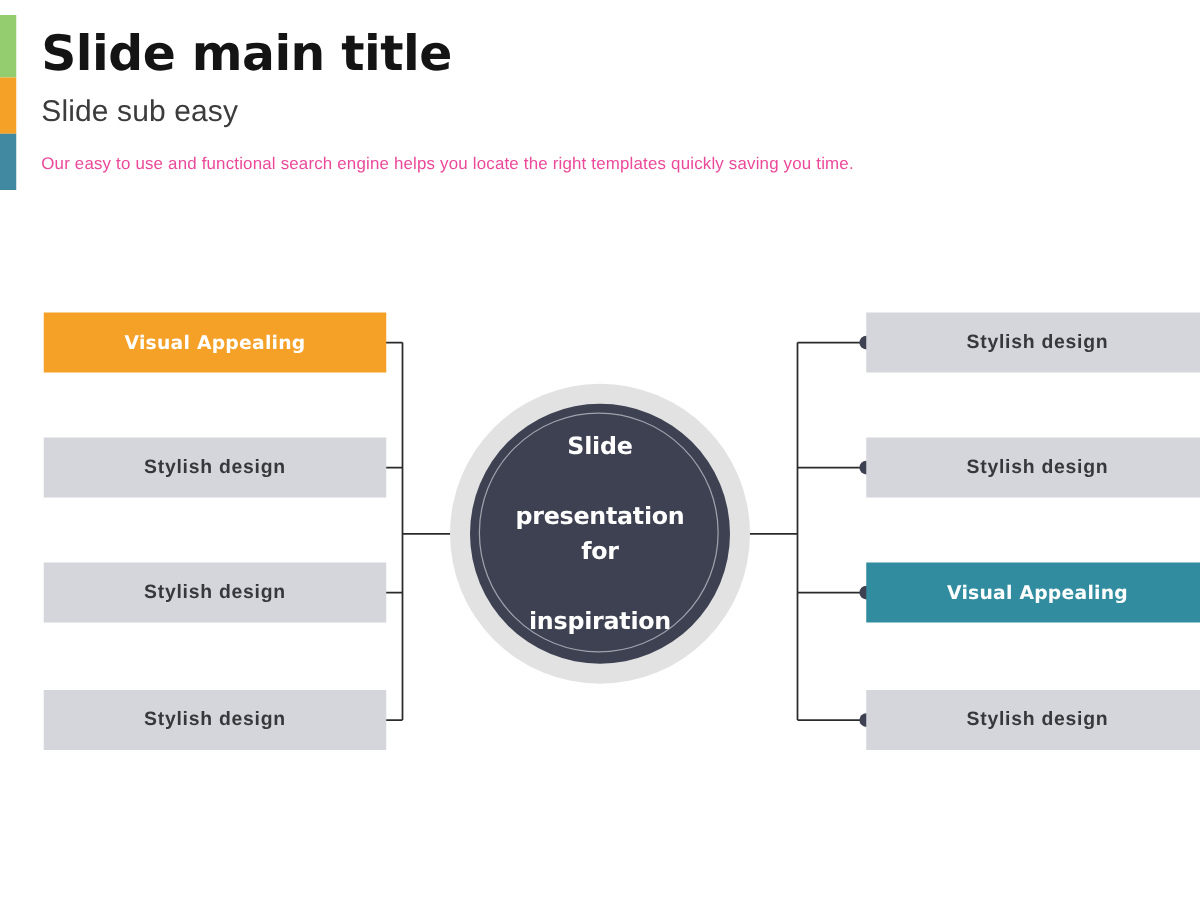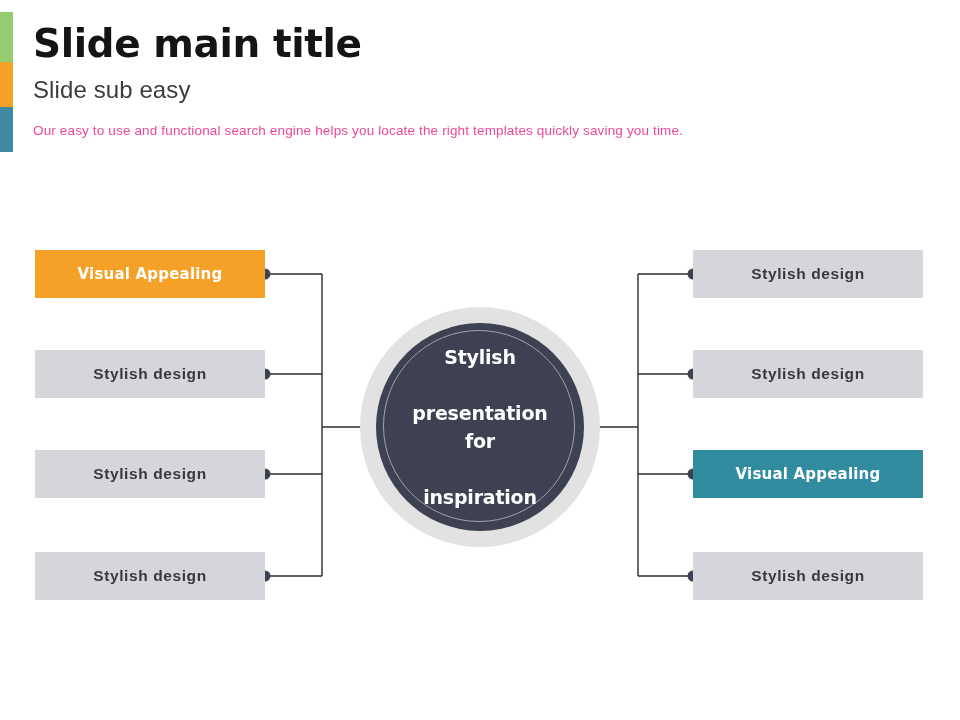--- a/index.html
+++ b/index.html
@@ -89,21 +89,21 @@
     position: absolute;
     left: 0; top: 0;
     width: 960px;
     height: 720px;
     pointer-events: none;
   }
 
   .node-box {
     position: absolute;
     height: 48px;
-    width: 230px;
+    width: 274px;
     display: flex;
     align-items: center;
     justify-content: center;
     box-sizing: border-box;
   }
   .node-box .node-label {
     font-family: "DejaVu Sans", sans-serif;
     font-size: 15px;
     line-height: 18px;
     white-space: nowrap;
@@ -270,18 +270,18 @@
     </div>
     <div class="node-box right plain row-4">
       <span class="node-label">Stylish design</span>
     </div>
 
     <div class="center-node">
       <div class="center-ring"></div>
       <div class="center-disc"></div>
       <div class="center-inner-ring"></div>
       <div class="center-text">
-        <span><span>Stylish</span><br><span>presentation for</span><br><span>inspiration</span></span>
+        <span><span>Slide</span><br><span>presentation for</span><br><span>inspiration</span></span>
       </div>
     </div>
 
   </div>
 </div>
 
 </body></html>

